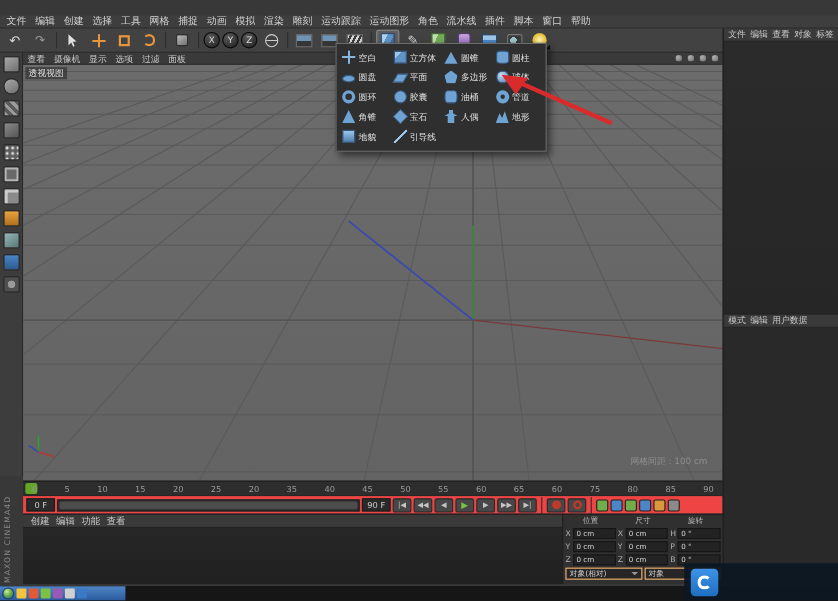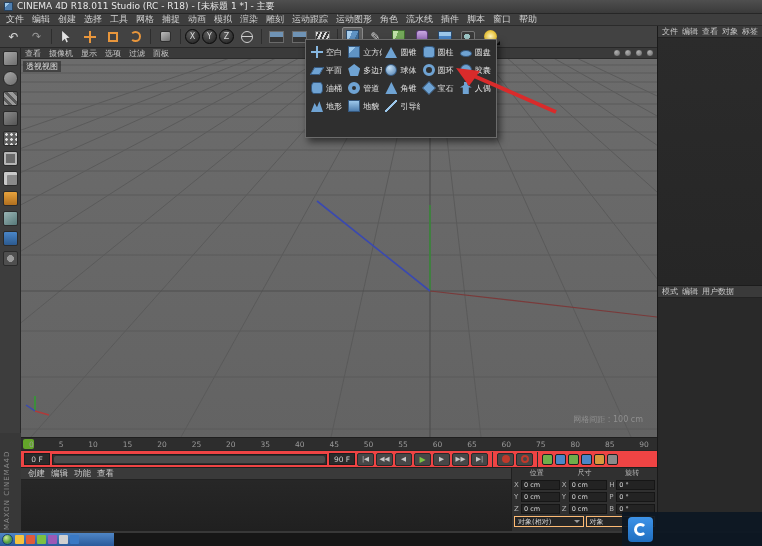--- a/index.html
+++ b/index.html
@@ -101,21 +101,21 @@
   .caret{width:0;height:0;border-left:3px solid transparent;border-right:3px solid transparent;border-top:3px solid #9a9a9a;flex:none}
 
   
   .right-panel{position:absolute;left:657px;top:26px;width:105px;height:505px;background:#2e2e2e;border-left:1px solid #1a1a1a;display:flex;flex-direction:column}
   .rp-hdr{height:12px;background:#3a3a3a;border-bottom:1px solid #232323;display:flex;align-items:center;padding:0 2px;overflow:hidden;flex:none}
   .rp-hdr span{font-size:8px;color:#c9c9c9;padding:0 2px;white-space:nowrap}
   .om-content{height:248px;background:linear-gradient(#2b2b2b,#262626);border-bottom:1px solid #1c1c1c;flex:none}
   .am-content{flex:1;background:#292929}
 
   
-  .popup{position:absolute;left:305px;top:39px;width:192px;height:99px;background:#2f2f2f;border:1px solid #6b6b6b;box-shadow:3px 4px 7px rgba(0,0,0,.55);padding:3px 2px;display:grid;grid-template-columns:repeat(5,1fr);grid-auto-rows:18px;z-index:5}
+  .popup{position:absolute;left:305px;top:39px;width:192px;height:99px;background:#2f2f2f;border:1px solid #6b6b6b;box-shadow:3px 4px 7px rgba(0,0,0,.55);padding:3px 2px;display:grid;grid-template-columns:repeat(4,1fr);grid-auto-rows:18px;z-index:5}
   .pp-cell{display:flex;align-items:center;gap:3px;padding-left:3px;border-radius:2px;overflow:hidden}
   .pp-label{font-size:8px;color:#e0e0e0;white-space:nowrap}
   .pp-ico{width:12px;height:12px;flex:none;position:relative}
   .pi-null{background:linear-gradient(to right,transparent 42%,#86b7e0 42% 58%,transparent 58%),linear-gradient(to bottom,transparent 42%,#86b7e0 42% 58%,transparent 58%)}
   .pi-cube{background:linear-gradient(135deg,#9cc7ea 0 32%,#5f93c4 32%);border:1px solid #35587e}
   .pi-cone{width:0;height:0;border-left:6px solid transparent;border-right:6px solid transparent;border-bottom:11px solid #6fa3d3;background:none}
   .pi-cylinder{background:#6fa3d3;border-radius:4px/3px;border:1px solid #35587e}
   .pi-disc{height:7px;margin-top:3px;background:#6fa3d3;border-radius:50%;border:1px solid #35587e}
   .pi-plane{height:8px;margin-top:2px;background:#6fa3d3;transform:skewX(-30deg) scaleX(.8);border:1px solid #35587e}
   .pi-polygon{clip-path:polygon(50% 0,100% 38%,82% 100%,18% 100%,0 38%);background:#6fa3d3}
@@ -146,24 +146,20 @@
   .wm-ring{width:13px;height:13px;border:3px solid #fff;border-radius:50%;border-right-color:transparent}
   .wm-t1{font-size:14px;color:#fff;font-weight:bold;letter-spacing:1px;line-height:16px;white-space:nowrap}
   .wm-t2{font-size:6px;color:#8fb5dc;line-height:8px;white-space:nowrap}
 </style>
 </head>
 <body>
 
 <div id="screen">
   <div class="c4d">
 
-    <div class="titlebar">
-      <span class="app-icon"></span>
-      <span class="title-text">CINEMA 4D R18.011 Studio (RC - R18) - [未标题 1 *] - 主要</span>
-    </div>
 
     <div class="menubar">
       <span>文件</span>
       <span>编辑</span>
       <span>创建</span>
       <span>选择</span>
       <span>工具</span>
       <span>网格</span>
       <span>捕捉</span>
       <span>动画</span>

